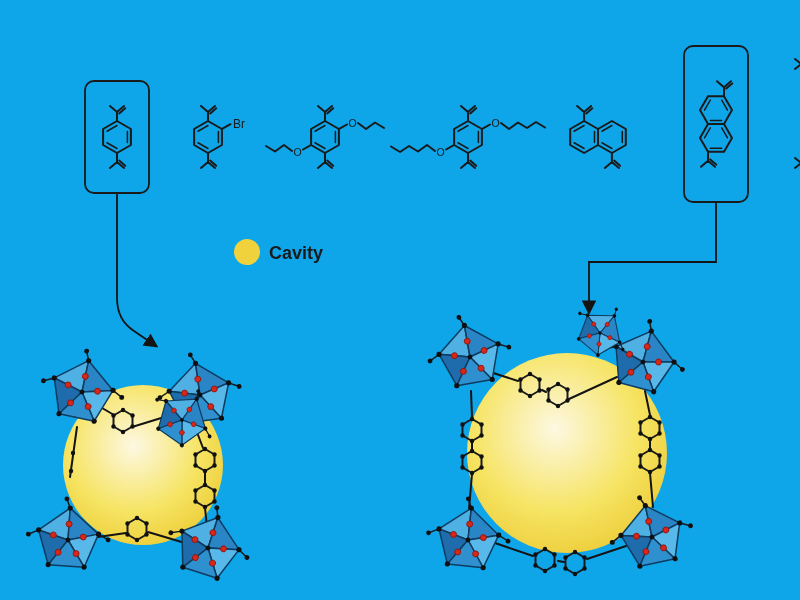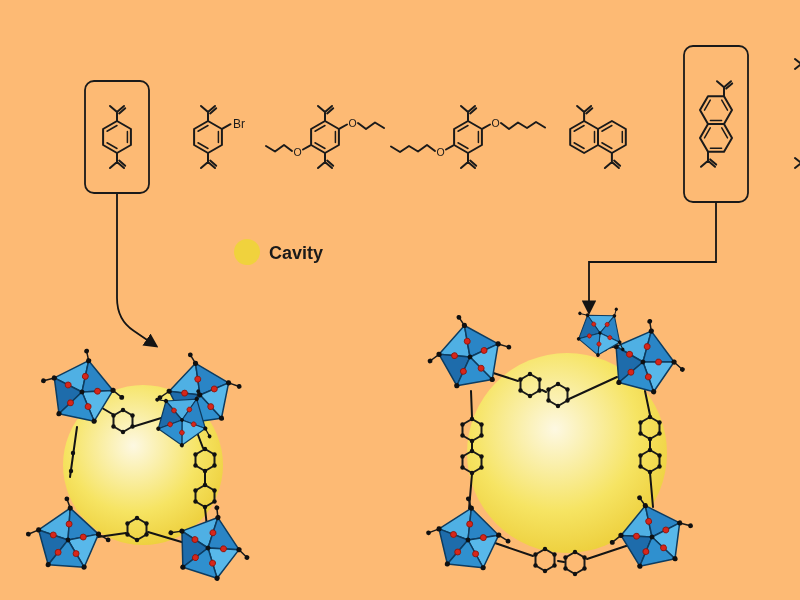--- a/index.html
+++ b/index.html
@@ -1,16 +1,16 @@
 <!DOCTYPE html>
 <html><head>
 <meta charset="utf-8">
 <style>
   html,body{margin:0;padding:0;background:#ffffff;}
-  .canvas{width:800px;height:600px;position:relative;background:#fdba74;overflow:hidden;
+  .canvas{width:800px;height:600px;position:relative;background:#0ea5e9;overflow:hidden;
           font-family:"Liberation Sans",sans-serif;}
   svg{display:block;}
   svg text{font-family:"Liberation Sans",sans-serif;fill:#1a1a1a;}
   .bond{stroke:#1a1a1a;stroke-width:2;fill:none;stroke-linecap:round;stroke-linejoin:round;}
   .bond-thin{stroke-width:1.5;}
   .box{fill:none;stroke:#1a1a1a;stroke-width:1.8;}
   .arrow{fill:none;stroke:#141414;stroke-width:1.8;}
   .connector{stroke:#141414;stroke-width:2;fill:none;stroke-linecap:round;}
   .atom-c{fill:#101010;}
   .atom-o{fill:#d7261a;stroke:#8a130b;stroke-width:0.8;}

